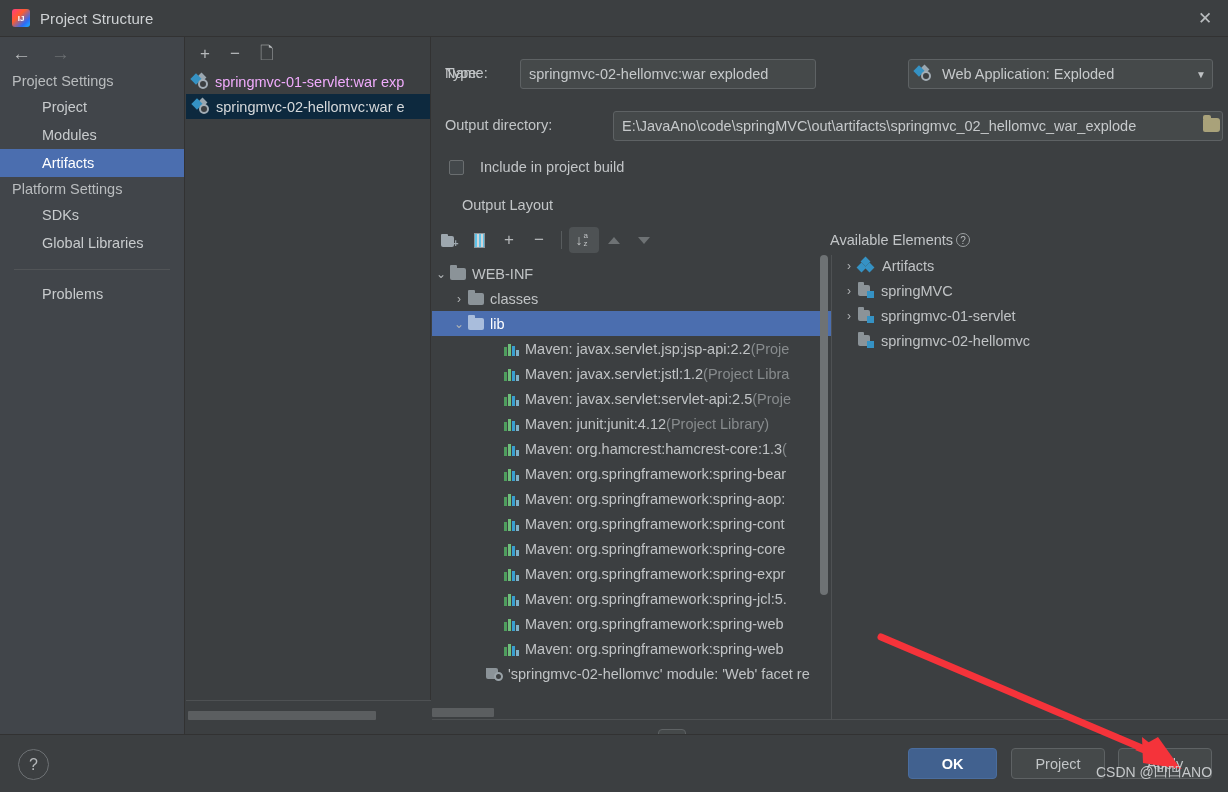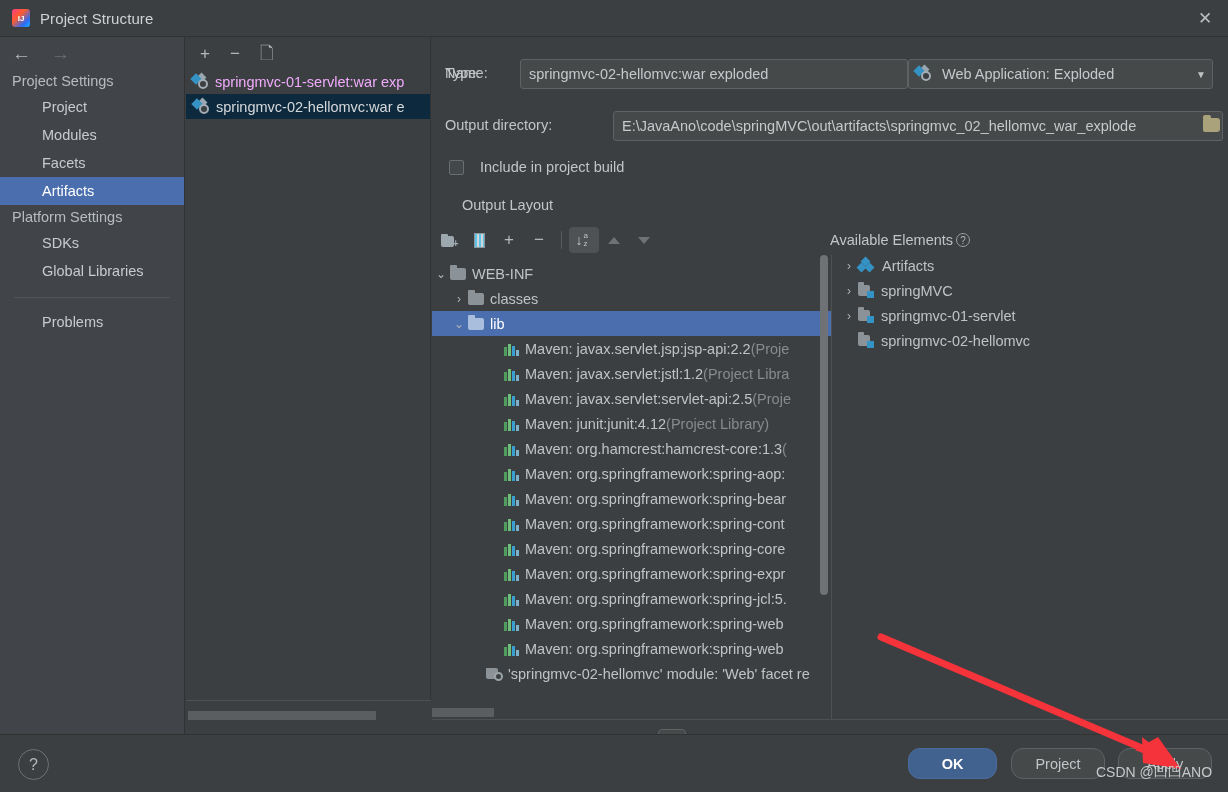--- a/index.html
+++ b/index.html
@@ -99,21 +99,21 @@
   #editor {
     position: absolute; left: 432px; top: 0; right: 0; height: 697px;
     background: #3c3f41;
   }
 
   .field-label { font-size: 14.5px; color: #c2c5c7; }
 
   #name-row { position: absolute; left: 13px; top: 22px; width: 770px; height: 30px; }
   #name-row .field-label { position: absolute; left: 0; top: 6px; }
   #name-input {
-    position: absolute; left: 75px; top: 0; width: 388px; height: 30px;
+    position: absolute; left: 75px; top: 0; width: 296px; height: 30px;
     background: #45494a; border: 1px solid #5e6264; border-radius: 3px;
     color: #c6c9cb; font-size: 14.5px; padding: 0 8px; line-height: 28px;
     white-space: nowrap; overflow: hidden;
   }
   #type-label { position: absolute; left: 418px; top: 6px; }
   #type-combo {
     position: absolute; left: 463px; top: 0; width: 305px; height: 30px;
     background: #45494a; border: 1px solid #5e6264; border-radius: 3px;
     display: flex; align-items: center; padding: 0 6px;
   }
@@ -232,21 +232,21 @@
   #footer {
     position: absolute; left: 0; top: 734px; width: 1228px; height: 58px;
     background: #3c3f41; border-top: 1px solid #323232;
   }
   #help-btn {
     position: absolute; left: 18px; top: 14px; width: 31px; height: 31px;
     border-radius: 50%; border: 1px solid #6d7174; color: #b5b8ba;
     font-size: 16px; display: flex; align-items: center; justify-content: center;
   }
   .dlg-btn {
-    position: absolute; top: 13px; height: 31px; border-radius: 12px;
+    position: absolute; top: 13px; height: 31px; border-radius: 4px;
     font-size: 14.5px; display: flex; align-items: center; justify-content: center;
   }
   #ok-btn { left: 908px; width: 89px; background: #41618f; color: #ffffff; font-weight: bold; border: 1px solid #4a6d9e; }
   #cancel-btn { left: 1011px; width: 94px; background: #45494a; color: #c2c5c7; border: 1px solid #5e6264; }
   #apply-btn { left: 1118px; width: 94px; background: #45494a; color: #c2c5c7; border: 1px solid #5e6264; }
 
   
   #arrow-overlay { position: absolute; left: 0; top: 0; width: 1228px; height: 792px; pointer-events: none; }
   #watermark {
     position: absolute; left: 1096px; top: 764px;
@@ -266,21 +266,20 @@
 
   <div id="nav">
     <div id="nav-toolbar">
       <span class="nav-arrow enabled">←</span>
       <span class="nav-arrow disabled">→</span>
     </div>
     <div id="nav-list">
         <div class="nav-group">Project Settings</div>
         <div class="nav-item">Project</div>
         <div class="nav-item">Modules</div>
-        <div class="nav-item">Facets</div>
         <div class="nav-item selected">Artifacts</div>
         <div class="nav-group">Platform Settings</div>
         <div class="nav-item">SDKs</div>
         <div class="nav-item">Global Libraries</div>
         <div class="nav-sep"></div>
         <div class="nav-item">Problems</div>
       </div>
   </div>
 
   <div id="artifacts-col">
@@ -474,34 +473,34 @@
             <span class="tw"></span>
             <span class="tw"></span>
             <span class="tw"></span>
             <span class="tw"></span>
             <span class="libico">
               <i></i>
               <i></i>
               <i></i>
               <i></i>
             </span>
+            <span>Maven: org.springframework:spring-bear</span>
+          </div>
+          <div class="tr">
+            <span class="tw"></span>
+            <span class="tw"></span>
+            <span class="tw"></span>
+            <span class="tw"></span>
+            <span class="libico">
+              <i></i>
+              <i></i>
+              <i></i>
+              <i></i>
+            </span>
             <span>Maven: org.springframework:spring-aop:</span>
-          </div>
-          <div class="tr">
-            <span class="tw"></span>
-            <span class="tw"></span>
-            <span class="tw"></span>
-            <span class="tw"></span>
-            <span class="libico">
-              <i></i>
-              <i></i>
-              <i></i>
-              <i></i>
-            </span>
-            <span>Maven: org.springframework:spring-bear</span>
           </div>
           <div class="tr">
             <span class="tw"></span>
             <span class="tw"></span>
             <span class="tw"></span>
             <span class="tw"></span>
             <span class="libico">
               <i></i>
               <i></i>
               <i></i>

